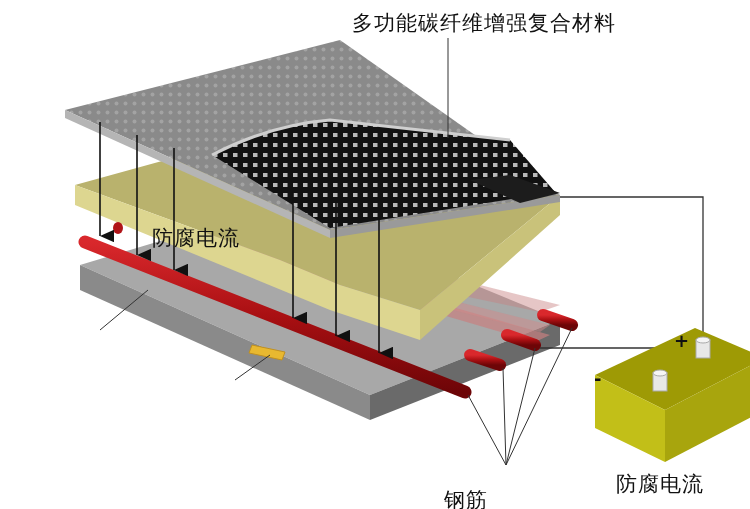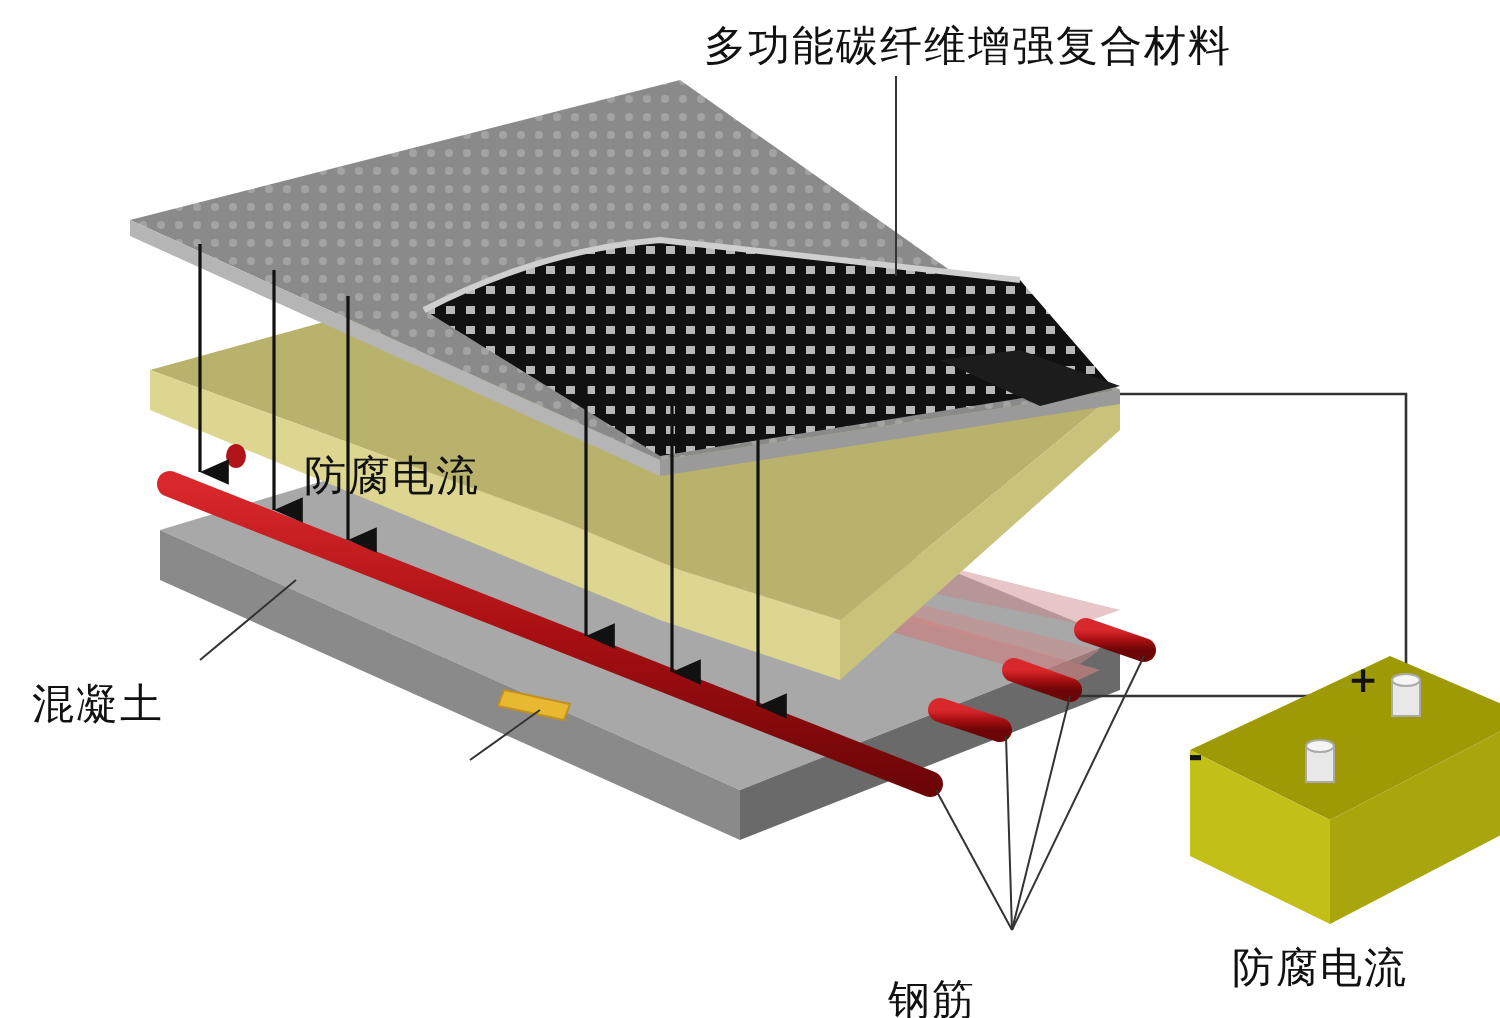--- a/index.html
+++ b/index.html
@@ -112,18 +112,17 @@
       </g>
       <g>
         <rect x="613" y="373" width="14" height="18" fill="#e8e8e8" stroke="#aaa" stroke-width="1"></rect>
         <ellipse cx="620" cy="373" rx="7" ry="3" fill="#f5f5f5" stroke="#aaa" stroke-width="1"></ellipse>
       </g>
     </g>
   </svg>
 
   <div class="label" style="left:352px; top:9px;">多功能碳纤维增强复合材料</div>
   <div class="label" style="left:152px; top:224px;">防腐电流</div>
-  <div class="label" style="left:16px; top:338px;">混凝土</div>
   <div class="label" style="left:444px; top:470px;margin-top:16px;">钢筋</div>
   <div class="label" style="left:616px; top:470px;">防腐电流</div>
   <div class="sign" style="left:674px; top:330px;">+</div>
   <div class="sign" style="left:594px; top:368px;">-</div>
 </div>
 
 </body></html>

